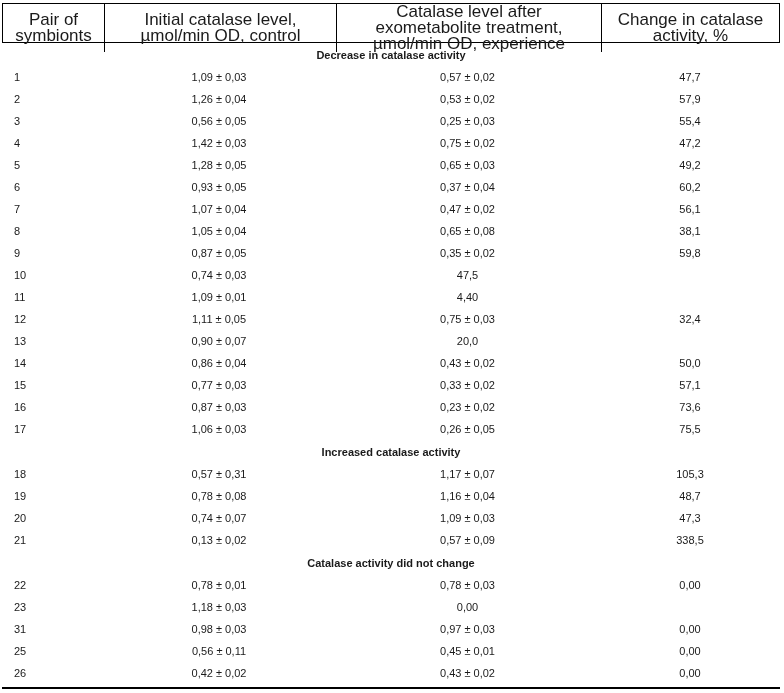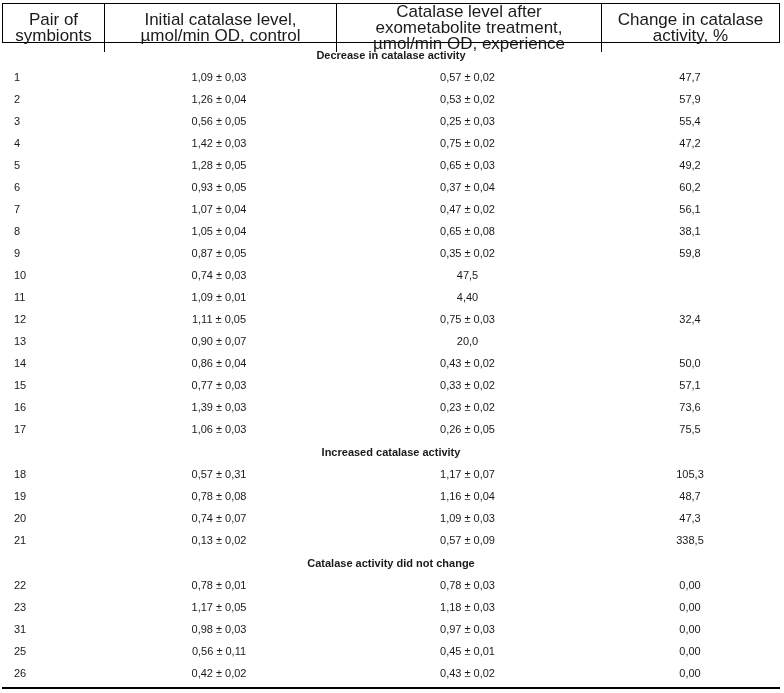--- a/index.html
+++ b/index.html
@@ -161,21 +161,21 @@
           <div class="cell c3">50,0</div>
         </div>
         <div class="row">
           <div class="cell c0">15</div>
           <div class="cell c1">0,77 ± 0,03</div>
           <div class="cell c2">0,33 ± 0,02</div>
           <div class="cell c3">57,1</div>
         </div>
         <div class="row">
           <div class="cell c0">16</div>
-          <div class="cell c1">1,39 ± 0,03</div>
+          <div class="cell c1">0,87 ± 0,03</div>
           <div class="cell c2">0,23 ± 0,02</div>
           <div class="cell c3">73,6</div>
         </div>
         <div class="row">
           <div class="cell c0">17</div>
           <div class="cell c1">1,06 ± 0,03</div>
           <div class="cell c2">0,26 ± 0,05</div>
           <div class="cell c3">75,5</div>
         </div>
         <div class="section-title">Increased catalase activity</div>
@@ -205,21 +205,20 @@
         </div>
         <div class="section-title">Catalase activity did not change</div>
         <div class="row">
           <div class="cell c0">22</div>
           <div class="cell c1">0,78 ± 0,01</div>
           <div class="cell c2">0,78 ± 0,03</div>
           <div class="cell c3">0,00</div>
         </div>
         <div class="row">
           <div class="cell c0">23</div>
-          <div class="cell c1">1,17 ± 0,05</div>
           <div class="cell c2">1,18 ± 0,03</div>
           <div class="cell c3">0,00</div>
         </div>
         <div class="row">
           <div class="cell c0">31</div>
           <div class="cell c1">0,98 ± 0,03</div>
           <div class="cell c2">0,97 ± 0,03</div>
           <div class="cell c3">0,00</div>
         </div>
         <div class="row">

